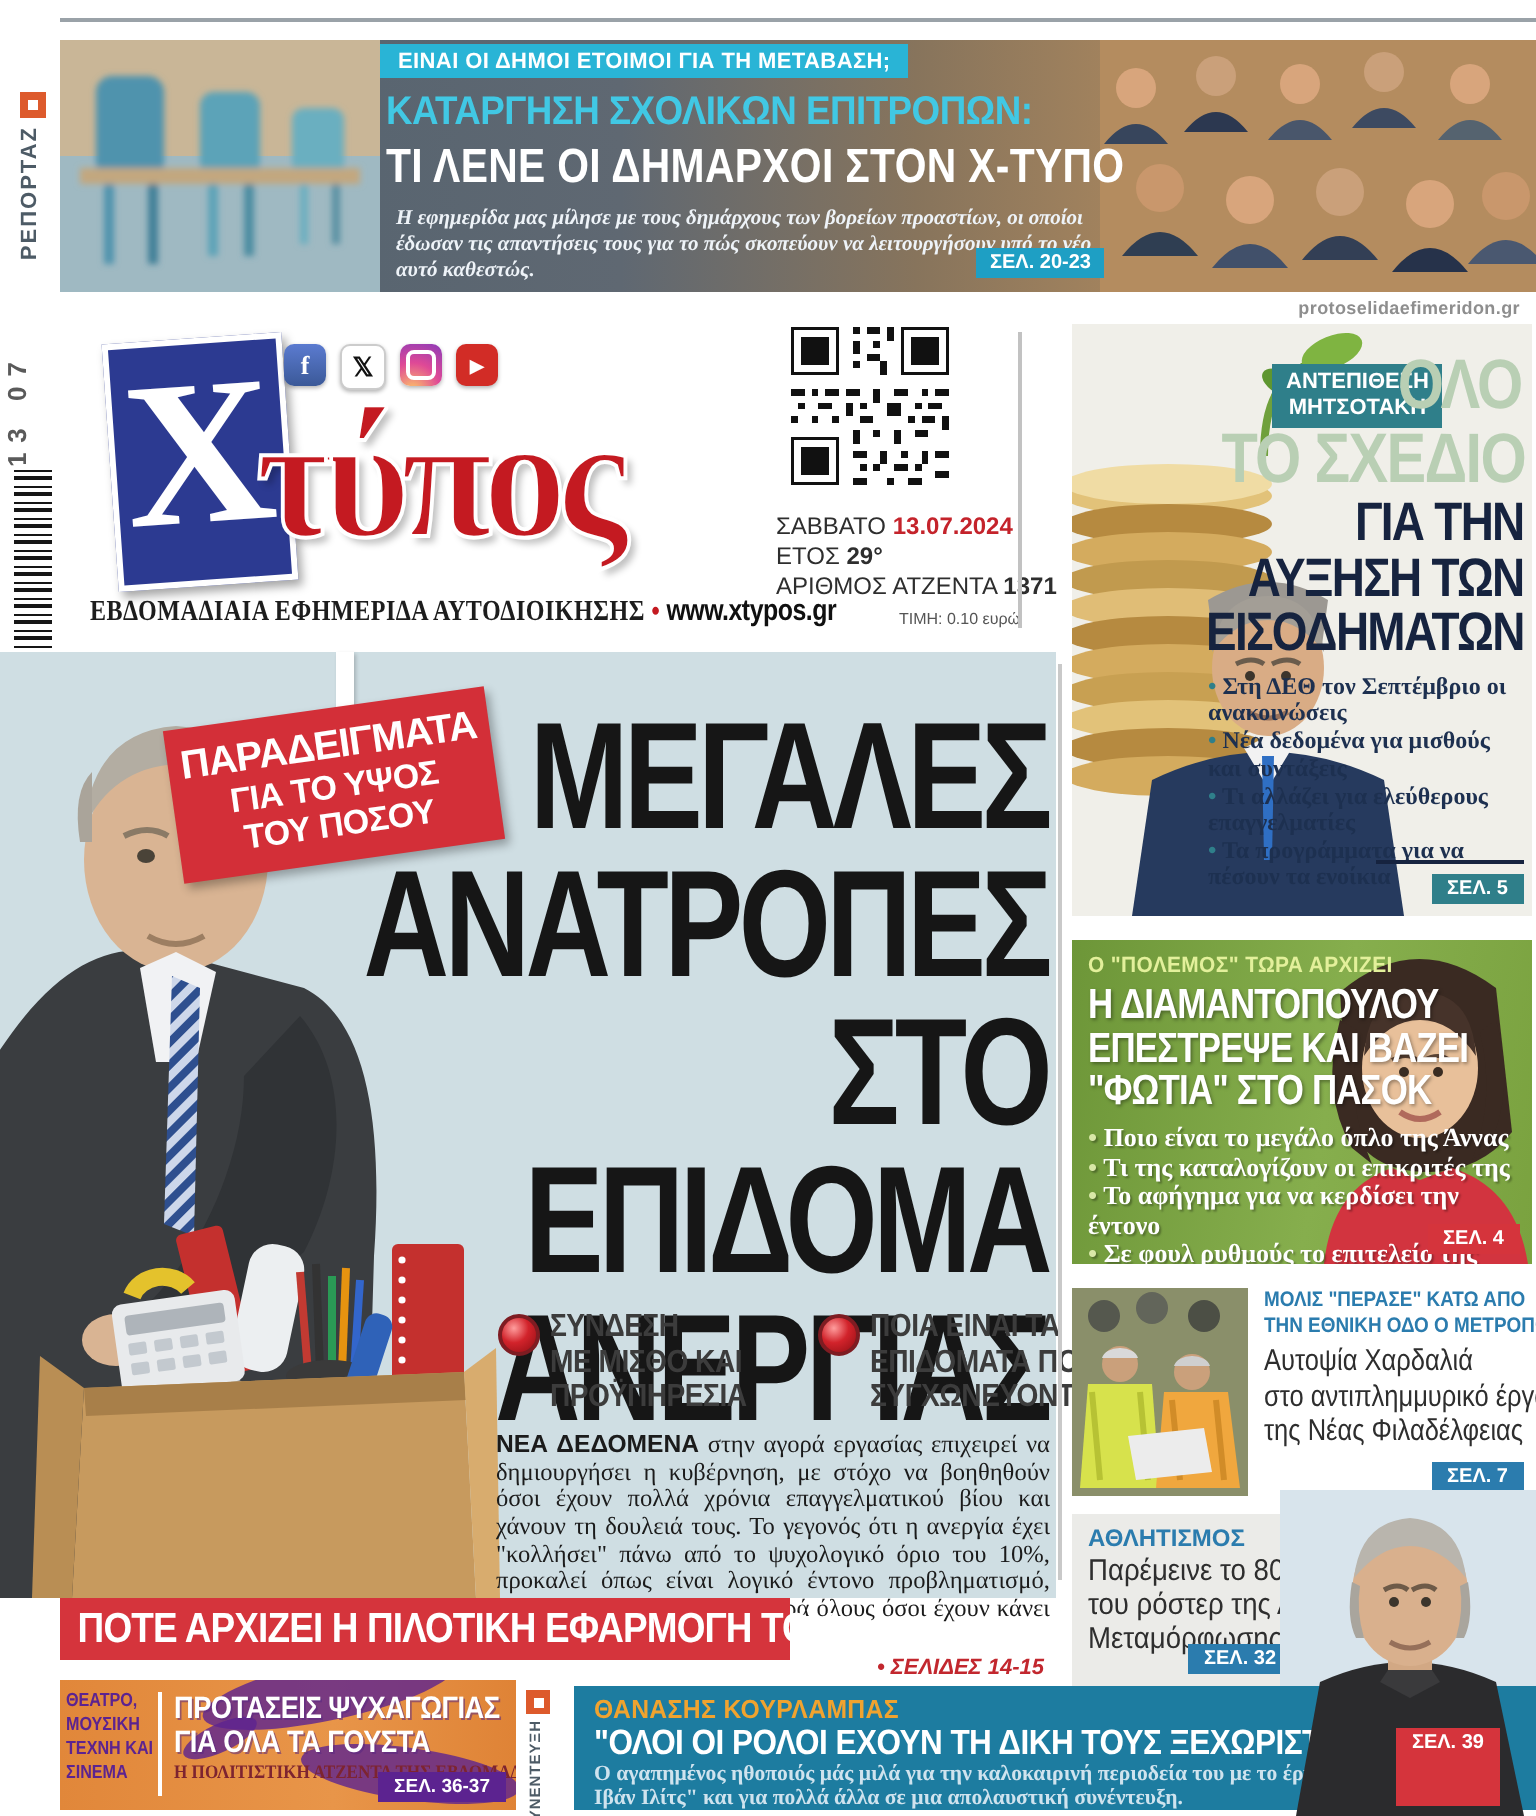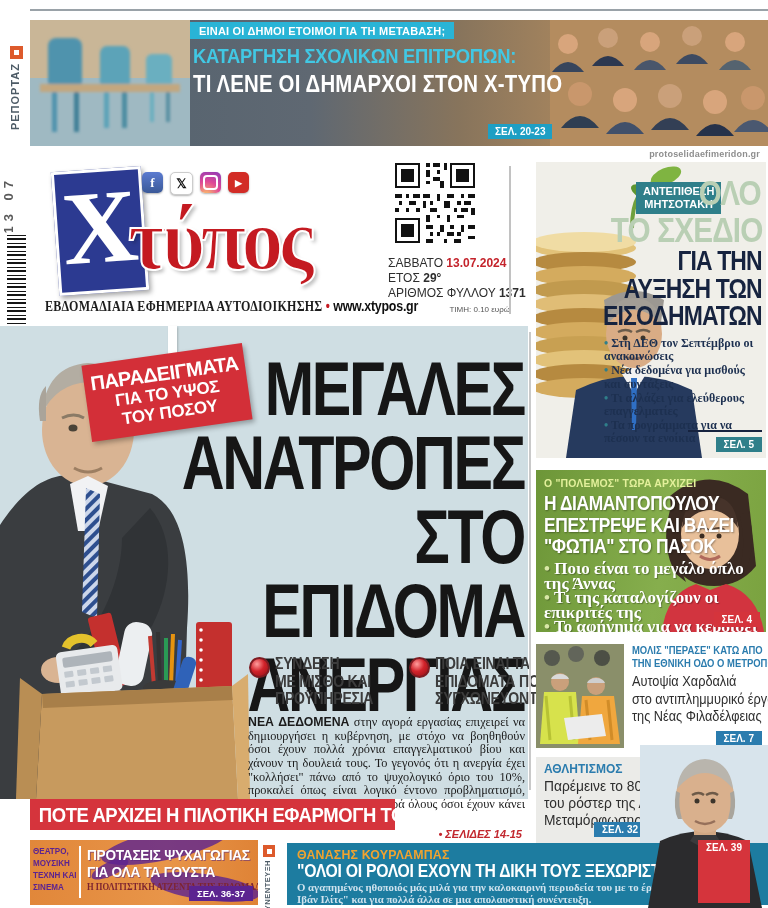--- a/index.html
+++ b/index.html
@@ -100,21 +100,21 @@
   .pgbadge{color:#fff;font-size:10px;font-weight:800;padding:2px 8px;white-space:nowrap;}
   .pg-teal{background:#2f7f8a;} .pg-red{background:#d5343c;} .pg-blue{background:#2b7cae;} .pg-purple{background:#5c2390;}
   .mits-pg{right:4px;bottom:6px;}
   .card-diam{left:536px;top:470px;width:230px;height:162px;overflow:hidden;
      background:linear-gradient(100deg,#6d9638,#86ae4d 55%,#7aa23f);}
   .diam-kicker{left:8px;top:7px;font-size:11px;font-weight:800;color:#e3f09b;letter-spacing:.2px;
      transform:scaleX(.95);transform-origin:0 0;white-space:nowrap;}
   .diam-head{left:8px;top:22px;font-size:21px;font-weight:800;color:#fff;line-height:21.5px;letter-spacing:-.5px;
      transform:scaleX(.83);transform-origin:0 0;white-space:nowrap;text-shadow:1px 1px 2px rgba(0,0,0,.35);}
   .diam-bullets{left:8px;top:92px;margin:0;padding:0;list-style:none;font-family:"Liberation Serif",serif;
-     font-weight:700;font-size:17px;line-height:14.5px;color:#fff;text-shadow:1px 1px 1px rgba(0,0,0,.3);}
+     font-weight:700;font-size:13px;line-height:14.5px;color:#fff;text-shadow:1px 1px 1px rgba(0,0,0,.3);}
   .diam-bullets li::before{content:"• ";color:#d9e8a8;}
   .diam-pg{right:6px;bottom:5px;}
   .card-metro{left:536px;top:642px;width:230px;height:112px;background:#fff;}
   .metro-kicker{left:96px;top:2px;font-size:10.5px;font-weight:800;color:#2b7cae;line-height:12.5px;
      transform:scaleX(.9);transform-origin:0 0;white-space:nowrap;}
   .metro-head{left:96px;top:30px;font-size:15px;font-weight:500;color:#2e2e2e;line-height:17.5px;
      transform:scaleX(.85);transform-origin:0 0;white-space:nowrap;}
   .metro-pg{right:4px;bottom:8px;}
   .card-sports{left:536px;top:757px;width:168px;height:86px;background:#ebebe8;}
   .sports-kicker{left:8px;top:5px;font-size:12px;font-weight:800;color:#2b7cae;}
@@ -225,20 +225,21 @@
           </g>
         <g transform="translate(203,80)">
             <circle r="12" cy="-2" fill="#c9976c"></circle>
             <path d="M-19 32 Q0 8 19 32 Z" fill="#4a5870"></path>
           </g>
       </g>
     </svg>
     <div class="abs banner-badge">ΕΙΝΑΙ ΟΙ ΔΗΜΟΙ ΕΤΟΙΜΟΙ ΓΙΑ ΤΗ ΜΕΤΑΒΑΣΗ;</div>
     <div class="abs banner-h1">ΚΑΤΑΡΓΗΣΗ ΣΧΟΛΙΚΩΝ ΕΠΙΤΡΟΠΩΝ:</div>
     <div class="abs banner-h2">ΤΙ ΛΕΝΕ ΟΙ ΔΗΜΑΡΧΟΙ ΣΤΟΝ Χ-ΤΥΠΟ</div>
+    <div class="abs banner-sum">Η εφημερίδα μας μίλησε με τους δημάρχους των βορείων προαστίων, οι οποίοι έδωσαν τις απαντήσεις τους για το πώς σκοπεύουν να λειτουργήσουν υπό το νέο αυτό καθεστώς.</div>
     <div class="abs banner-pgref">ΣΕΛ. 20-23</div>
   </div>
 
   <div class="abs logo-square">
     <span class="logo-x">Χ</span>
   </div>
   <div class="abs logo-word">τύπος</div>
 
   <div class="abs social-row">
     <span class="sicon fb">f</span>
@@ -271,21 +272,21 @@
       <rect x="19" y="3" width="3" height="3" fill="#111"></rect>
       <rect x="3" y="19" width="3" height="3" fill="#111"></rect>
     <rect x="2" y="2" width="5" height="5" fill="none" stroke="#fff" stroke-width="1"></rect>
     <rect x="18" y="2" width="5" height="5" fill="none" stroke="#fff" stroke-width="1"></rect>
     <rect x="2" y="18" width="5" height="5" fill="none" stroke="#fff" stroke-width="1"></rect>
   </svg>
 
   <div class="abs datebox">
     <div><span>ΣΑΒΒΑΤΟ</span> <span class="red">13.07.2024</span></div>
     <div><span>ΕΤΟΣ</span> <b>29°</b></div>
-    <div><span>ΑΡΙΘΜΟΣ ΦΥΛΛΟΥ</span> <b>1371</b></div>
+    <div><span>ΑΡΙΘΜΟΣ ΑΤΖΕΝΤΑ</span> <b>1371</b></div>
     <span class="price">ΤΙΜΗ: 0.10 ευρώ</span>
   </div>
   <div class="abs mast-divider"></div>
   <div class="abs credit">protoselidaefimeridon.gr</div>
 
   <div class="abs main-bg"></div>
 
   <svg class="abs main-photo" viewBox="0 0 250 473">
     <defs>
       <pattern id="tiestr" width="8" height="8" patternTransform="rotate(45)" patternUnits="userSpaceOnUse">
@@ -549,15 +550,15 @@
   </div>
 
   <div class="abs int-square"></div>
   <div class="abs vtext int-label">ΣΥΝΕΝΤΕΥΞΗ</div>
 
   <div class="abs teal-box">
     <div class="abs int-name">ΘΑΝΑΣΗΣ ΚΟΥΡΛΑΜΠΑΣ</div>
     <div class="abs int-quote">"ΟΛΟΙ ΟΙ ΡΟΛΟΙ ΕΧΟΥΝ ΤΗ ΔΙΚΗ ΤΟΥΣ ΞΕΧΩΡΙΣΤΗ ΜΑΓΕΙΑ"</div>
     <div class="abs int-summary">Ο αγαπημένος ηθοποιός μάς μιλά για την καλοκαιρινή περιοδεία του με το έργο "Ο Θάνατος του Ιβάν Ιλίτς" και για πολλά άλλα σε μια απολαυστική συνέντευξη.</div>
   </div>
-  <div class="abs pgbadge pg-red int-pg" style="right:18px;top:840px;left:auto;position:absolute;">ΣΕΛ. 39</div>
+  <div class="abs pgbadge pg-red int-pg" style="right:18px;top:864px;left:auto;position:absolute;">ΣΕΛ. 39</div>
 
 </div>
 
 </body></html>

